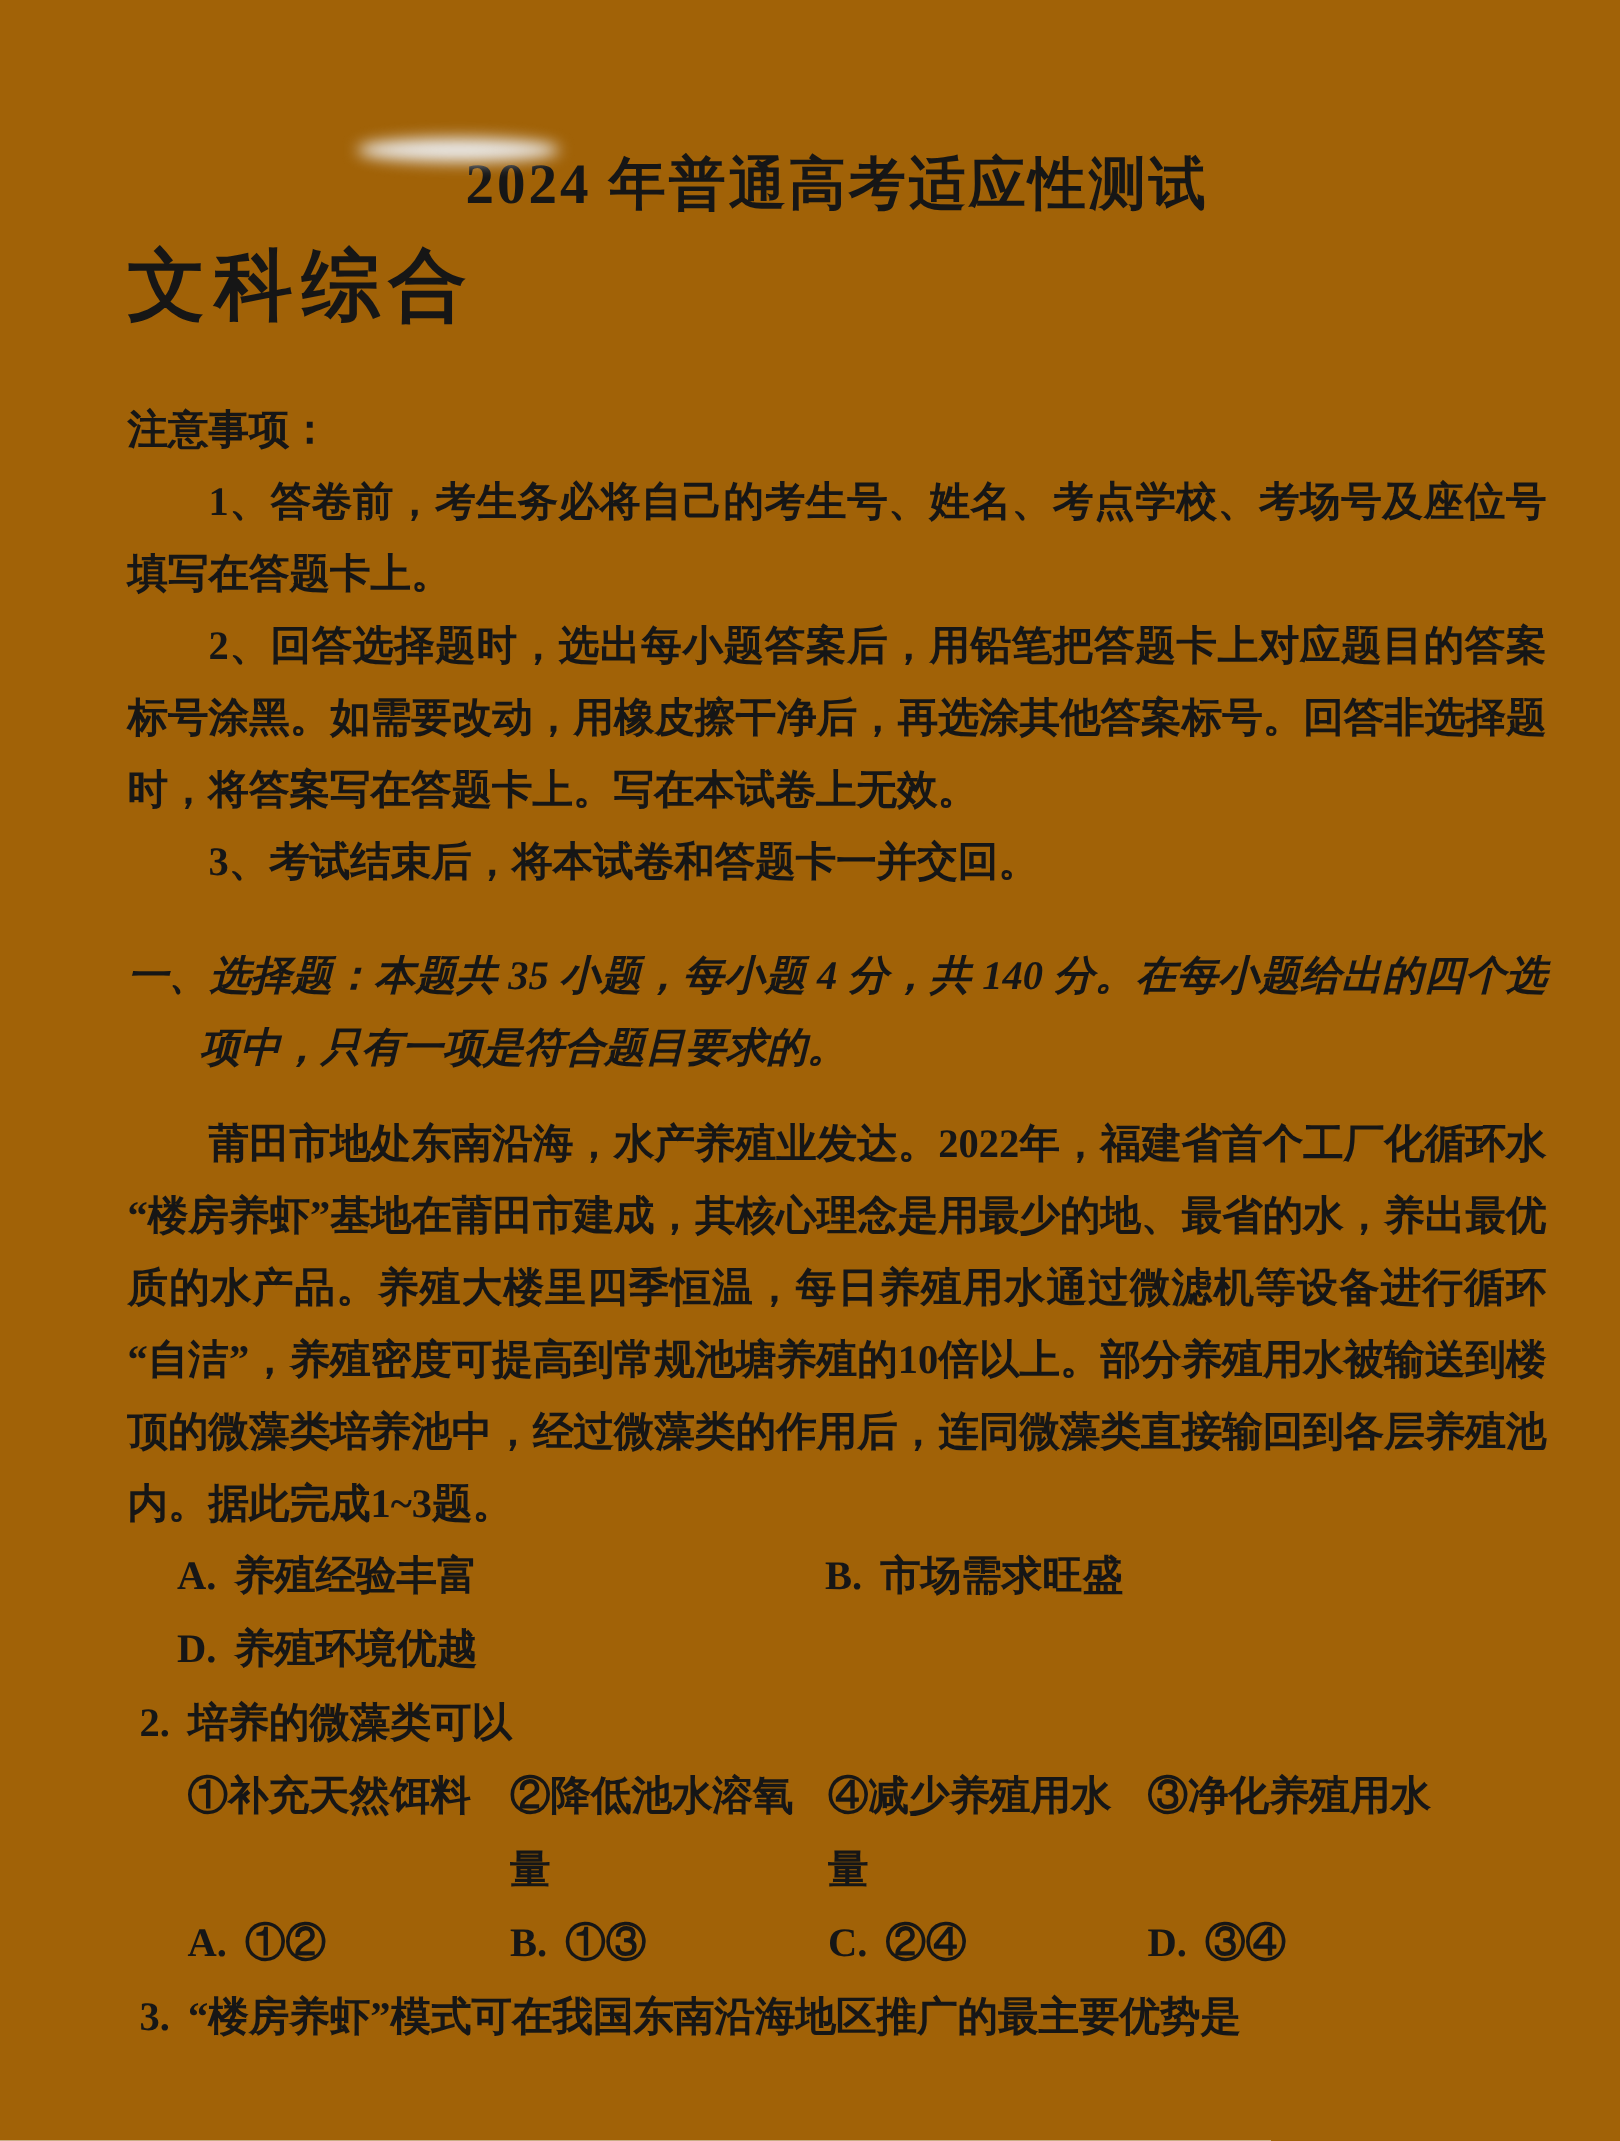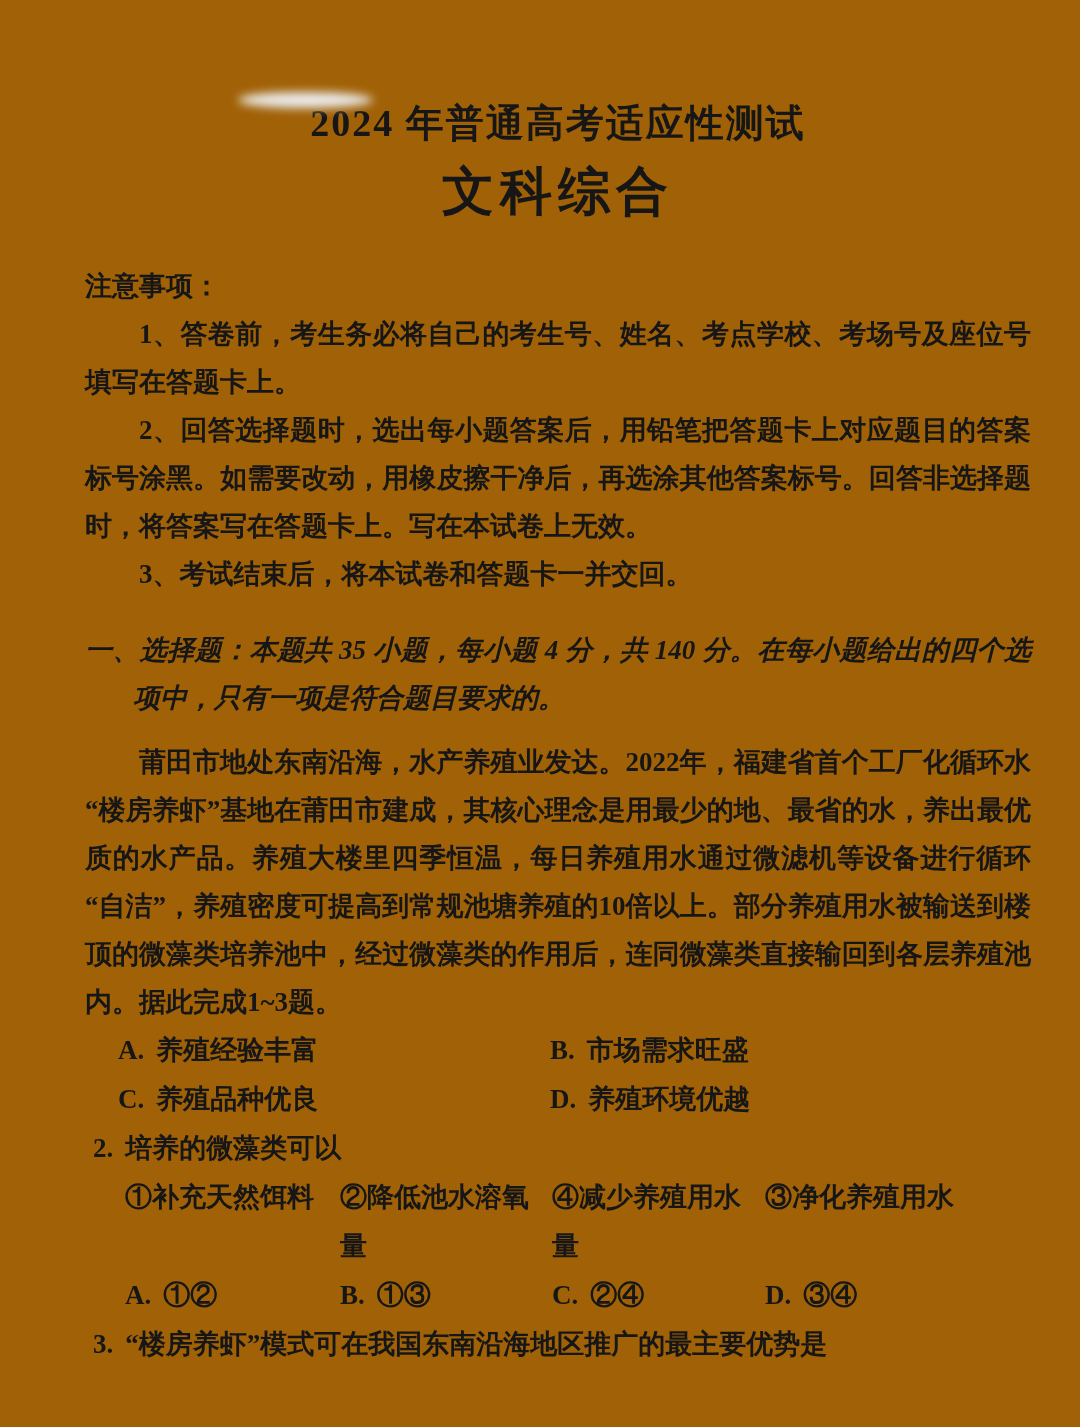--- a/index.html
+++ b/index.html
@@ -26,21 +26,20 @@
   }
   .title1 {
     margin: 0;
     text-align: center;
     font-size: 38px;
     line-height: 46px;
     letter-spacing: 2px;
   }
   .title2 {
     margin: 16px 0 0 0;
-    text-align: center;
     font-size: 52px;
     line-height: 60px;
     letter-spacing: 6px;
   }
   .notice-head {
     margin: 40px 0 0 0;
     font-size: 27px;
     line-height: 48px;
   }
   .para {
@@ -93,21 +92,20 @@
   </div>
 
   <p class="section-head">一、选择题：本题共 35 小题，每小题 4 分，共 140 分。在每小题给出的四个选项中，只有一项是符合题目要求的。</p>
 
   <p class="para indent passage">莆田市地处东南沿海，水产养殖业发达。2022年，福建省首个工厂化循环水“楼房养虾”基地在莆田市建成，其核心理念是用最少的地、最省的水，养出最优质的水产品。养殖大楼里四季恒温，每日养殖用水通过微滤机等设备进行循环“自洁”，养殖密度可提高到常规池塘养殖的10倍以上。部分养殖用水被输送到楼顶的微藻类培养池中，经过微藻类的作用后，连同微藻类直接输回到各层养殖池内。据此完成1~3题。</p>
 
   <div class="question">
     <div class="opt-grid2">
       <div class="opt"><span class="opt-label">A.</span><span>养殖经验丰富</span></div>
       <div class="opt"><span class="opt-label">B.</span><span>市场需求旺盛</span></div>
-      <div class="opt"><span class="opt-label">C.</span><span>养殖品种优良</span></div>
       <div class="opt"><span class="opt-label">D.</span><span>养殖环境优越</span></div>
     </div>
   </div>
 
   <div class="question">
     <p class="q-stem"><span class="q-num">2.</span><span>培养的微藻类可以</span></p>
     <div class="opt-grid4">
       <div>①补充天然饵料</div>
       <div>②降低池水溶氧量</div>
       <div>④减少养殖用水量</div>

